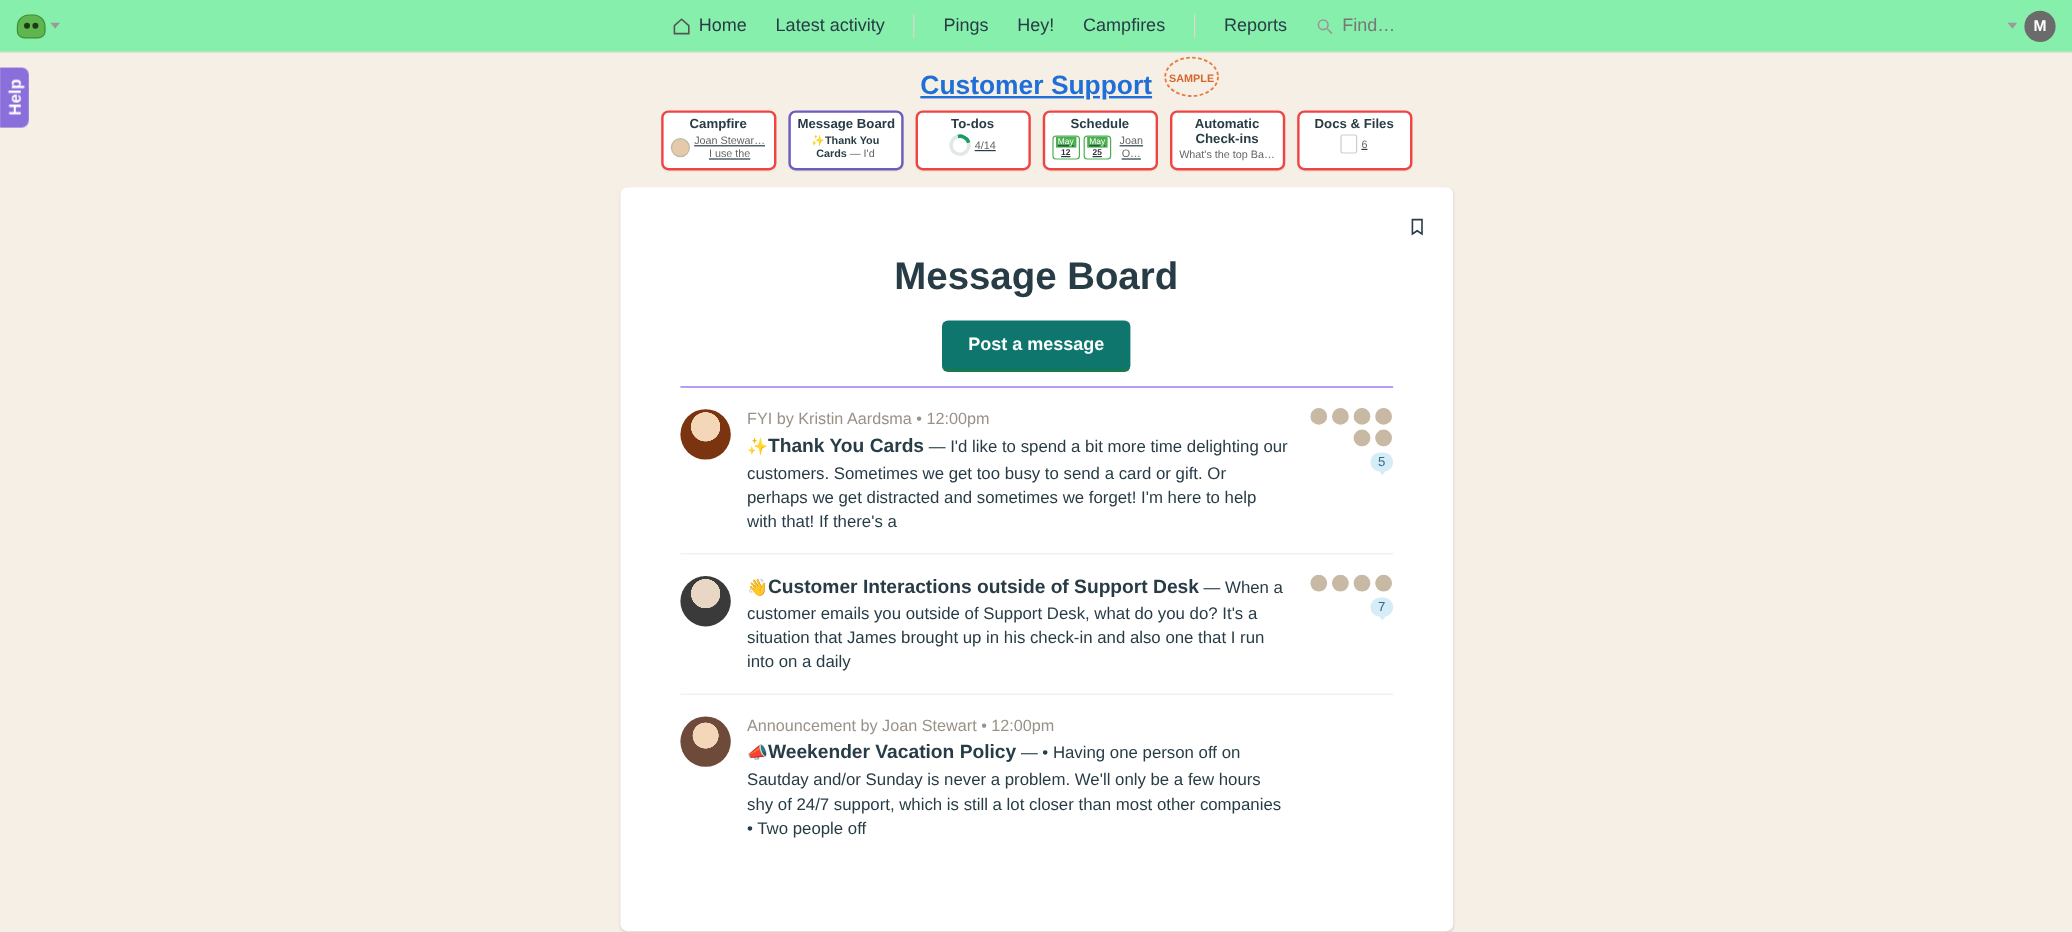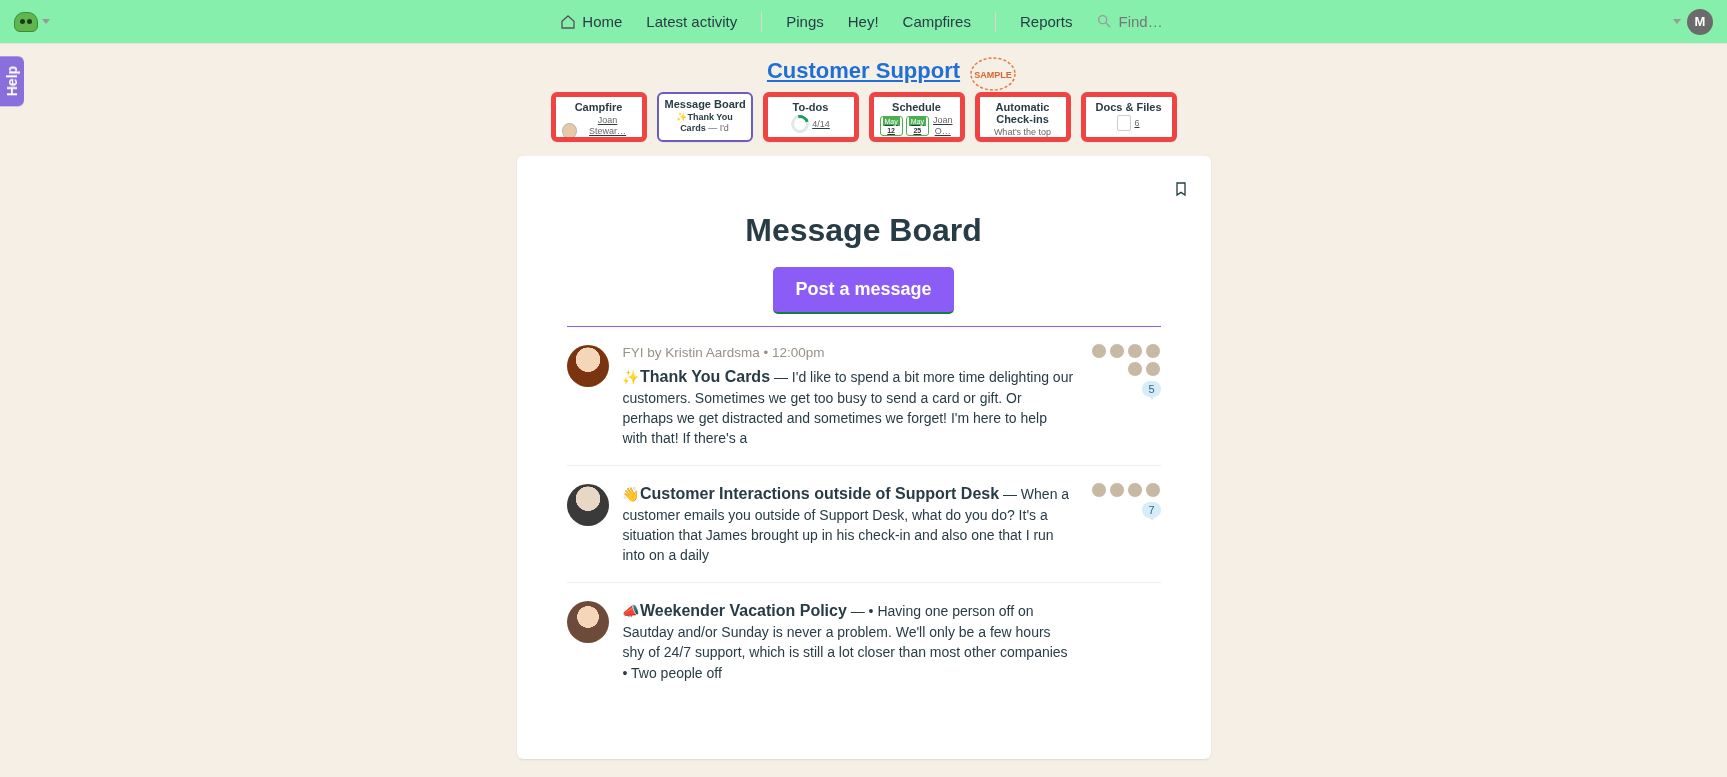--- a/index.html
+++ b/index.html
@@ -10,54 +10,54 @@
 .nav-left { display: flex; align-items: center; gap: 4px; }
 .logo { width: 24px; height: 20px; border-radius: 10px 10px 6px 6px; background: #5fb64f; position: relative; border: 1px solid #3e8c33; }
 .logo::before, .logo::after { content: ""; position: absolute; width: 5px; height: 5px; background: #1c3a1a; border-radius: 50%; top: 6px; }
 .logo::before { left: 5px; } .logo::after { right: 5px; }
 .caret { width: 0; height: 0; border-left: 4px solid transparent; border-right: 4px solid transparent; border-top: 5px solid #9a9a9a; }
 .nav-center { flex: 1; display: flex; justify-content: center; align-items: center; gap: 24px; font-size: 15px; }
 .nav-link { color: #283c46; text-decoration: none; cursor: pointer; }
 .nav-home { display: flex; align-items: center; gap: 6px; }
 .home-icon { width: 16px; height: 16px; }
 .divider { width: 1px; height: 20px; background: #dcd8d0; }
-.find { display: flex; align-items: flex-start; gap: 6px; color: #777; }
+.find { display: flex; align-items: center; gap: 6px; color: #777; }
 .find-icon { width: 16px; height: 16px; }
 .nav-right { display: flex; align-items: center; gap: 6px; }
 .avatar { width: 26px; height: 26px; border-radius: 50%; background: #6b6b6b; color: #fff; display: flex; align-items: center; justify-content: center; font-size: 13px; font-weight: 600; }
 
 
 .help-tab { position: fixed; left: 0; top: 56px; background: #8a6edb; color: #fff; writing-mode: vertical-rl; transform: rotate(180deg); padding: 10px 4px; border-radius: 6px 0 0 6px; font-size: 14px; font-weight: 600; cursor: pointer; }
 
 
 .project-header { text-align: center; padding: 14px 0 8px; position: relative; }
 .project-name { color: #1f6fd6; text-decoration: underline; font-size: 22px; font-weight: 700; display: inline-block; }
-.sample-badge { position: absolute; display: inline-block; margin-left: 8px; top: 10px; }
+.sample-badge { position: absolute; display: inline-block; margin-left: 8px; top: 0; }
 .sample-badge svg { width: 50px; height: 40px; }
 
 
 .tabs { display: flex; justify-content: center; gap: 10px; padding: 0 0 14px; }
-.tab { background: #fff; border: 5px solid #ef4444; border-radius: 6px; width: 96px; height: 50px; padding: 4px 6px; cursor: pointer; text-align: center; font-size: 11px; overflow: hidden; box-shadow: 0 1px 1px rgba(0,0,0,.04); }
+.tab { background: #fff; border: 2px solid #ef4444; border-radius: 6px; width: 96px; height: 50px; padding: 4px 6px; cursor: pointer; text-align: center; font-size: 11px; overflow: hidden; box-shadow: 0 1px 1px rgba(0,0,0,.04); }
 .tab.active { border: 2px solid #6c5bc0; }
 .tab-title { font-weight: 700; font-size: 11px; color: #283c46; margin-bottom: 2px; white-space: nowrap; }
 .tab-sub { font-size: 9px; color: #666; line-height: 1.2; }
 .tab-sub strong { color: #283c46; }
 .tab-row { display: flex; align-items: center; justify-content: center; gap: 3px; text-decoration: underline; }
 .mini-donut { width: 18px; height: 18px; border-radius: 50%; border: 3px solid #dfe9e5; border-top-color: #1b9c62; transform: rotate(30deg); }
 .mini-date { border: 1px solid #4caf50; border-radius: 3px; font-size: 7px; padding: 0 2px; line-height: 1; }
 .mini-date .m { background: #4caf50; color: #fff; padding: 1px 2px; display: block; }
 .mini-date .d { padding: 1px 2px; display: block; color: #333; font-weight: 700; }
 .mini-file { width: 14px; height: 16px; background: #fff; border: 1px solid #ccc; border-radius: 2px; position: relative; }
 .mini-ava { width: 16px; height: 16px; border-radius: 50%; background: #e6c9a8; border: 1px solid #bba; }
 
 
 .main { width: 694px; min-height: 500px; background: #fff; margin: 0 auto 40px; border-radius: 6px; box-shadow: 0 1px 2px rgba(0,0,0,.1); padding: 26px 50px 60px; position: relative; }
 .bookmark { position: absolute; top: 24px; right: 22px; width: 16px; height: 18px; cursor: pointer; }
 .page-title { text-align: center; font-size: 32px; font-weight: 700; color: #283c46; margin: 30px 0 18px; }
-.post-btn { display: block; margin: 0 auto 12px; background: #8b5cf6; color: #fff; border: none; border-bottom: 2px solid #1c7a46; border-radius: 5px; padding: 12px 22px; font-size: 18px; font-weight: 700; cursor: pointer; }
+.post-btn { display: block; margin: 0 auto 12px; background: #0f766e; color: #fff; border: none; border-bottom: 2px solid #1c7a46; border-radius: 5px; padding: 12px 22px; font-size: 15px; font-weight: 700; cursor: pointer; }
 
 
 .msgs { border-top: 1px solid #8b5cf6; }
 .msg { display: flex; gap: 14px; padding: 16px 0; border-bottom: 1px solid #eee; }
 .msg:last-child { border-bottom: none; }
 .msg-ava { width: 42px; height: 42px; border-radius: 50%; background: #ddd; flex-shrink: 0; margin-top: 2px; }
 .msg-ava.g1 { background: radial-gradient(circle at 50% 35%, #f4d7b9 35%, #7a3510 36%); }
 .msg-ava.g2 { background: radial-gradient(circle at 50% 35%, #e8d7c5 35%, #3a3a3a 36%); }
 .msg-ava.g3 { background: radial-gradient(circle at 50% 38%, #f4d7b9 32%, #6e4a3a 33%); }
 .msg-body { flex: 1; font-size: 14px; line-height: 1.45; }
@@ -201,18 +201,19 @@
             <div class="dot"></div>
             <div class="dot"></div>
             <div class="dot"></div>
           </div>
           <div class="count-bubble">7</div>
         </div>
       </div>
       <div class="msg">
         <div class="msg-ava g3"></div>
         <div class="msg-body">
+          <div class="msg-meta">Announcement by Joan Stewart • 12:00pm</div>
           <div><span>📣</span><span class="msg-title">Weekender Vacation Policy</span><span class="msg-excerpt"> — • Having one person off on Sautday and/or Sunday is never a problem. We'll only be a few hours shy of 24/7 support, which is still a lot closer than most other companies • Two people off</span></div>
         </div>
         <div class="msg-right"></div>
       </div>
     </div>
 </div>
 
 </body></html>

